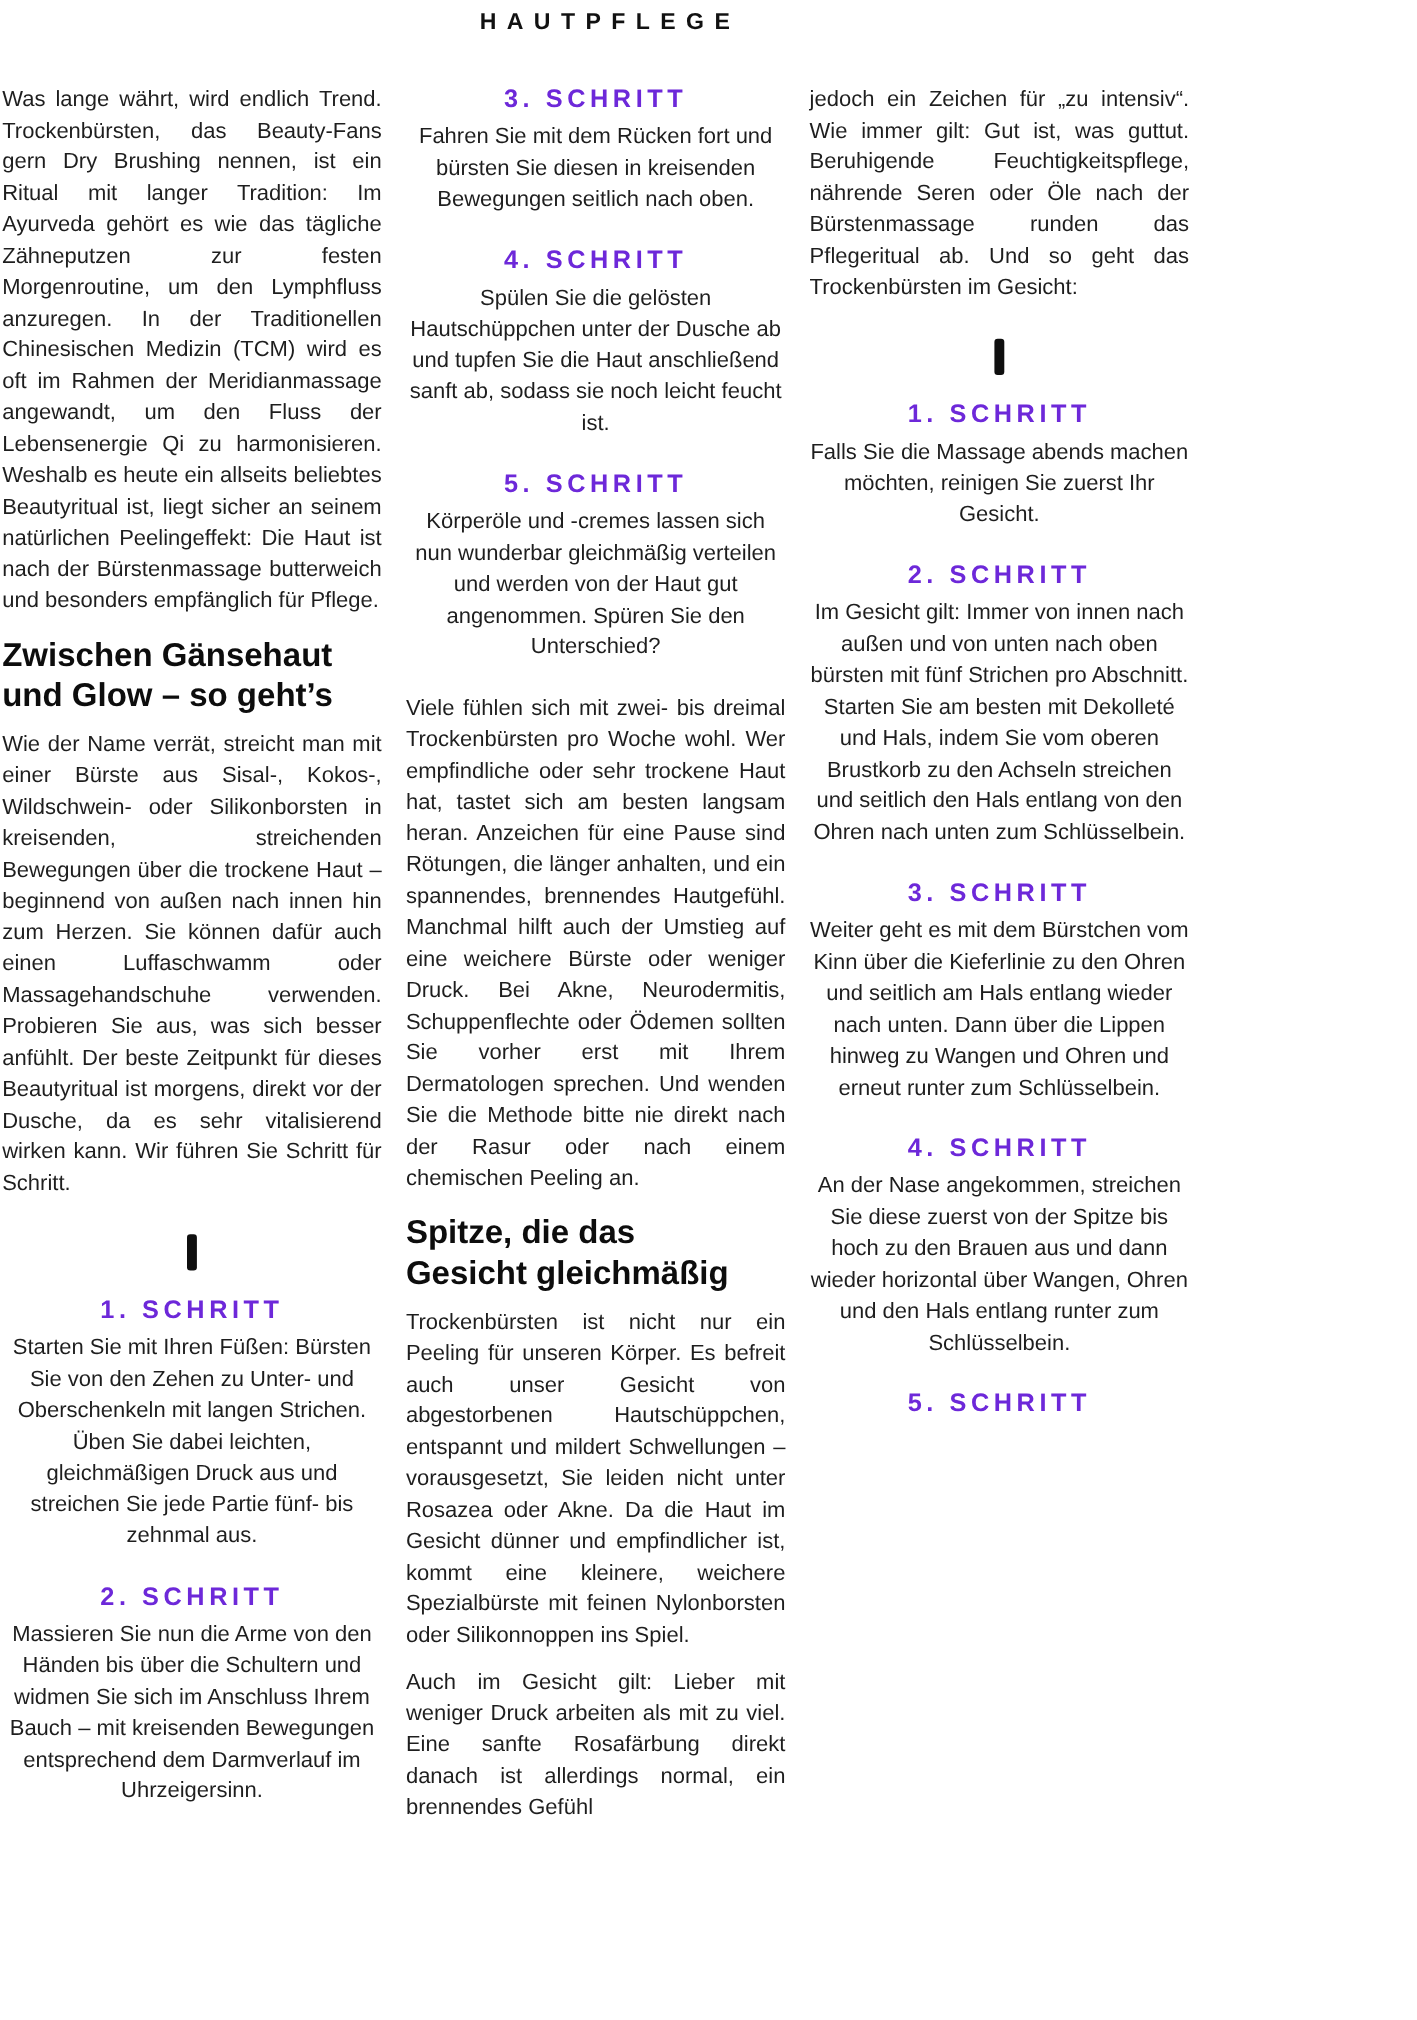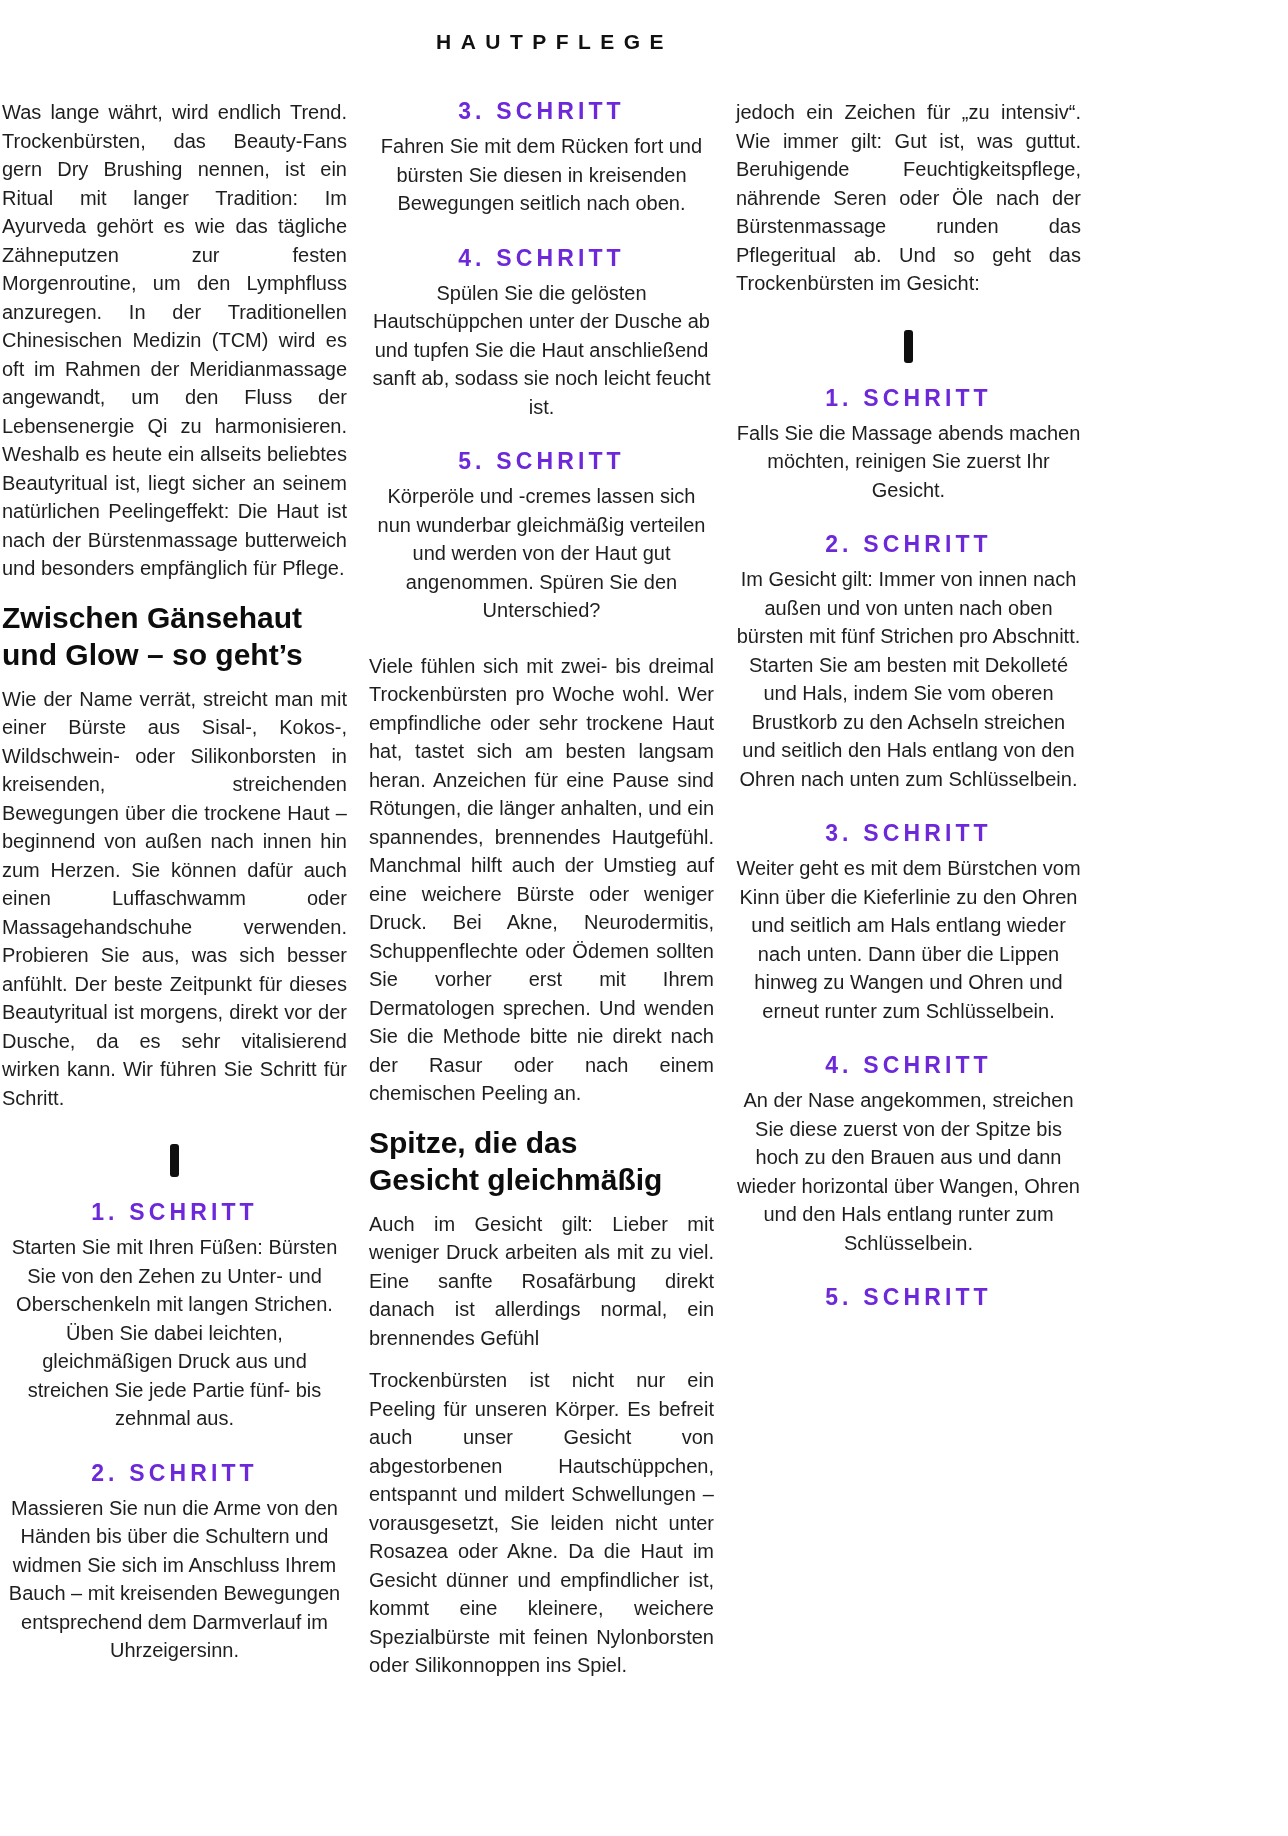--- a/index.html
+++ b/index.html
@@ -4,21 +4,20 @@
 <style>
   html, body { margin: 0; padding: 0; background: #ffffff; }
   .page {
     position: relative;
     width: 1288px;
     height: 1688px;
     background: #ffffff;
     overflow: hidden;
     font-family: "Liberation Sans", sans-serif;
     color: #1e1e1e;
-    margin-top: 22px;
   }
   .content { width: 1105px; padding-left: 2px; }
   .header {
     text-align: center;
     font-size: 21px;
     font-weight: 600;
     letter-spacing: 0.45em;
     color: #111;
     padding-top: 8px;
     margin-bottom: 44px;
@@ -130,22 +129,22 @@
         <section class="step">
           <h3 class="step-title">4. SCHRITT</h3>
           <p class="step-text">Spülen Sie die gelösten Hautschüppchen unter der Dusche ab und tupfen Sie die Haut anschließend sanft ab, sodass sie noch leicht feucht ist.</p>
         </section>
         <section class="step">
           <h3 class="step-title">5. SCHRITT</h3>
           <p class="step-text">Körperöle und -cremes lassen sich nun wunderbar gleichmäßig verteilen und werden von der Haut gut angenommen. Spüren Sie den Unterschied?</p>
         </section>
         <p class="para" style="margin-top:14px;">Viele fühlen sich mit zwei- bis dreimal Trockenbürsten pro Woche wohl. Wer empfindliche oder sehr trockene Haut hat, tastet sich am besten langsam heran. Anzeichen für eine Pause sind Rötungen, die länger anhalten, und ein spannendes, brennendes Hautgefühl. Manchmal hilft auch der Umstieg auf eine weichere Bürste oder weniger Druck. Bei Akne, Neurodermitis, Schuppenflechte oder Ödemen sollten Sie vorher erst mit Ihrem Dermatologen sprechen. Und wenden Sie die Methode bitte nie direkt nach der Rasur oder nach einem chemischen Peeling an.</p>
         <h2 class="serif-heading"><span>Spitze, die das</span><br><span>Gesicht gleichmäßig</span></h2>
+        <p class="para">Trockenbürsten ist nicht nur ein Peeling für unseren Körper. Es befreit auch unser Gesicht von abgestorbenen Hautschüppchen, entspannt und mildert Schwellungen – vorausgesetzt, Sie leiden nicht unter Rosazea oder Akne. Da die Haut im Gesicht dünner und empfindlicher ist, kommt eine kleinere, weichere Spezialbürste mit feinen Nylonborsten oder Silikonnoppen ins Spiel.</p>
         <p class="para">Auch im Gesicht gilt: Lieber mit weniger Druck arbeiten als mit zu viel. Eine sanfte Rosafärbung direkt danach ist allerdings normal, ein brennendes Gefühl</p>
-        <p class="para">Trockenbürsten ist nicht nur ein Peeling für unseren Körper. Es befreit auch unser Gesicht von abgestorbenen Hautschüppchen, entspannt und mildert Schwellungen – vorausgesetzt, Sie leiden nicht unter Rosazea oder Akne. Da die Haut im Gesicht dünner und empfindlicher ist, kommt eine kleinere, weichere Spezialbürste mit feinen Nylonborsten oder Silikonnoppen ins Spiel.</p>
       </div>
 
       <div class="col">
         <p class="para">jedoch ein Zeichen für „zu intensiv“. Wie immer gilt: Gut ist, was guttut. Beruhigende Feuchtigkeitspflege, nährende Seren oder Öle nach der Bürstenmassage runden das Pflegeritual ab. Und so geht das Trockenbürsten im Gesicht:</p>
         <div class="brush-divider"></div>
         <section class="step">
           <h3 class="step-title">1. SCHRITT</h3>
           <p class="step-text">Falls Sie die Massage abends machen möchten, reinigen Sie zuerst Ihr Gesicht.</p>
         </section>
         <section class="step">

